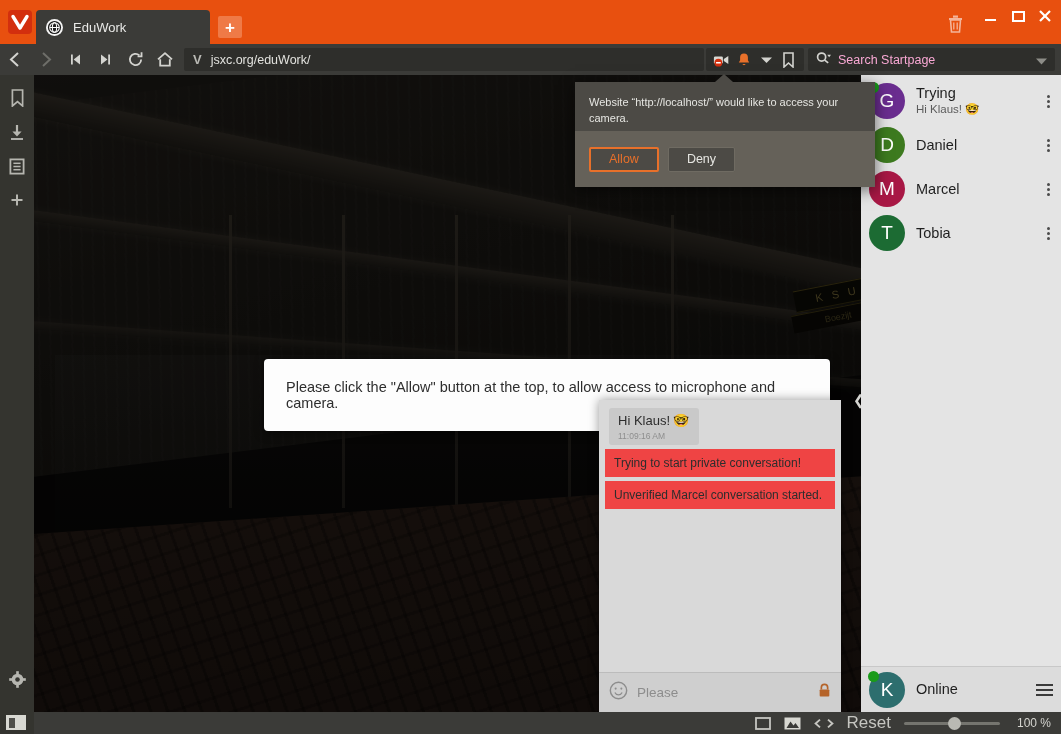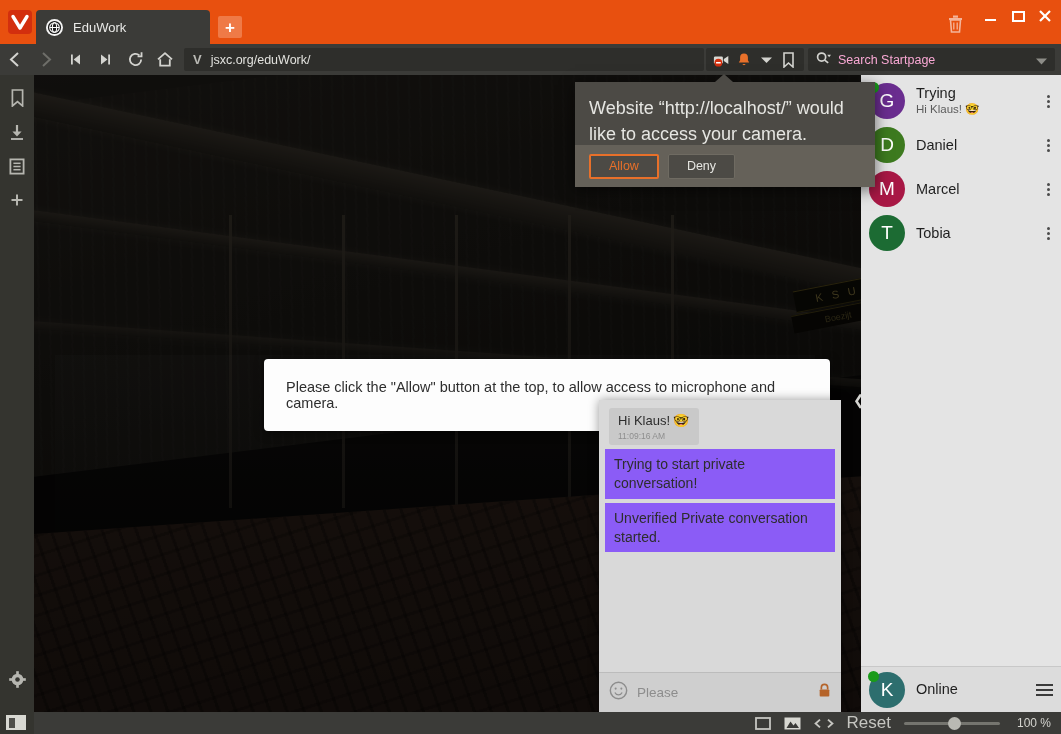--- a/index.html
+++ b/index.html
@@ -176,22 +176,22 @@
   }
   .chat-body { flex:1; padding:8px 0 0 0; overflow:hidden; }
   .bubble {
     background:#c9c9c9; margin:0 6px 4px 6px; padding:5px 9px 4px 9px;
     border-radius:3px; position:relative;
   }
   .bubble.in { width:auto; display:inline-block; margin-left:10px; }
   .bubble .btxt { color:#2d2d2d; font-size:13px; line-height:1.3; }
   .bubble .bts { color:#8e8e8e; font-size:8.5px; margin-top:1px; }
   .sysmsg {
-    background:#8b5cf6; margin:0 6px 4px 6px; padding:6px 9px;
-    color:#2d2d2d; font-size:14px; line-height:1.35;
+    background:#ef4444; margin:0 6px 4px 6px; padding:6px 9px;
+    color:#2d2d2d; font-size:12px; line-height:1.35;
   }
   .chat-input {
     height:40px; background:#cfcfcf; border-top:1px solid #bcbcbc;
     display:flex; align-items:center; padding:0 10px; gap:9px;
   }
   .chat-input .emo { color:#8d8d8d; }
   .chat-input .ph { flex:1; color:#8d8d8d; font-size:13.5px; }
   .chat-input .lock { color:#b5642a; }
 
   
@@ -241,24 +241,24 @@
   .permpop {
     position:absolute; left:575px; top:82px; width:300px; height:105px;
     background:#4c4a45; box-shadow:0 3px 14px rgba(0,0,0,.55);
   }
   .permpop .tip {
     position:absolute; left:140px; top:-8px; width:0; height:0;
     border-left:9px solid transparent; border-right:9px solid transparent;
     border-bottom:8px solid #4c4a45;
   }
   .permpop .ptext {
-    padding:13px 14px 0 14px; color:#e6e6e2; font-size:18px; line-height:1.45;
+    padding:13px 14px 0 14px; color:#e6e6e2; font-size:11px; line-height:1.45;
   }
   .permpop .pbtns {
-    position:absolute; left:0; bottom:0; width:100%; height:42px;
+    position:absolute; left:0; bottom:0; width:100%; height:56px;
     background:#656159; display:flex; align-items:center; gap:9px; padding-left:14px;
   }
   .btn {
     height:25px; padding:0 18px; border:1px solid #6f6b62; background:#4c4a45;
     color:#e6e6e2; font-size:12.5px; border-radius:2px;
     display:flex; align-items:center; justify-content:center;
   }
   .btn.primary { border:2px solid #e8702a; color:#e8702a; background:#4c4a45; }
 </style>
 </head>
@@ -468,21 +468,21 @@
   </div>
 
   <div class="chat-collapse">❮</div>
   <div class="chatwin">
     <div class="chat-body">
       <div class="bubble in">
         <div class="btxt">Hi Klaus! 🤓</div>
         <div class="bts">11:09:16 AM</div>
       </div>
       <div class="sysmsg">Trying to start private conversation!</div>
-      <div class="sysmsg">Unverified Private conversation started.</div>
+      <div class="sysmsg">Unverified Marcel conversation started.</div>
     </div>
     <div class="chat-input">
       <span class="emo">
         <svg width="19" height="19" viewBox="0 0 20 20">
           <circle cx="10" cy="10" r="8.6" fill="none" stroke="currentColor" stroke-width="1.5"></circle>
           <circle cx="7" cy="8" r="1.1" fill="currentColor"></circle>
           <circle cx="13" cy="8" r="1.1" fill="currentColor"></circle>
           <path d="M6.2 12.2 a4.2 4.2 0 0 0 7.6 0" fill="none" stroke="currentColor" stroke-width="1.4"></path>
         </svg>
       </span>

